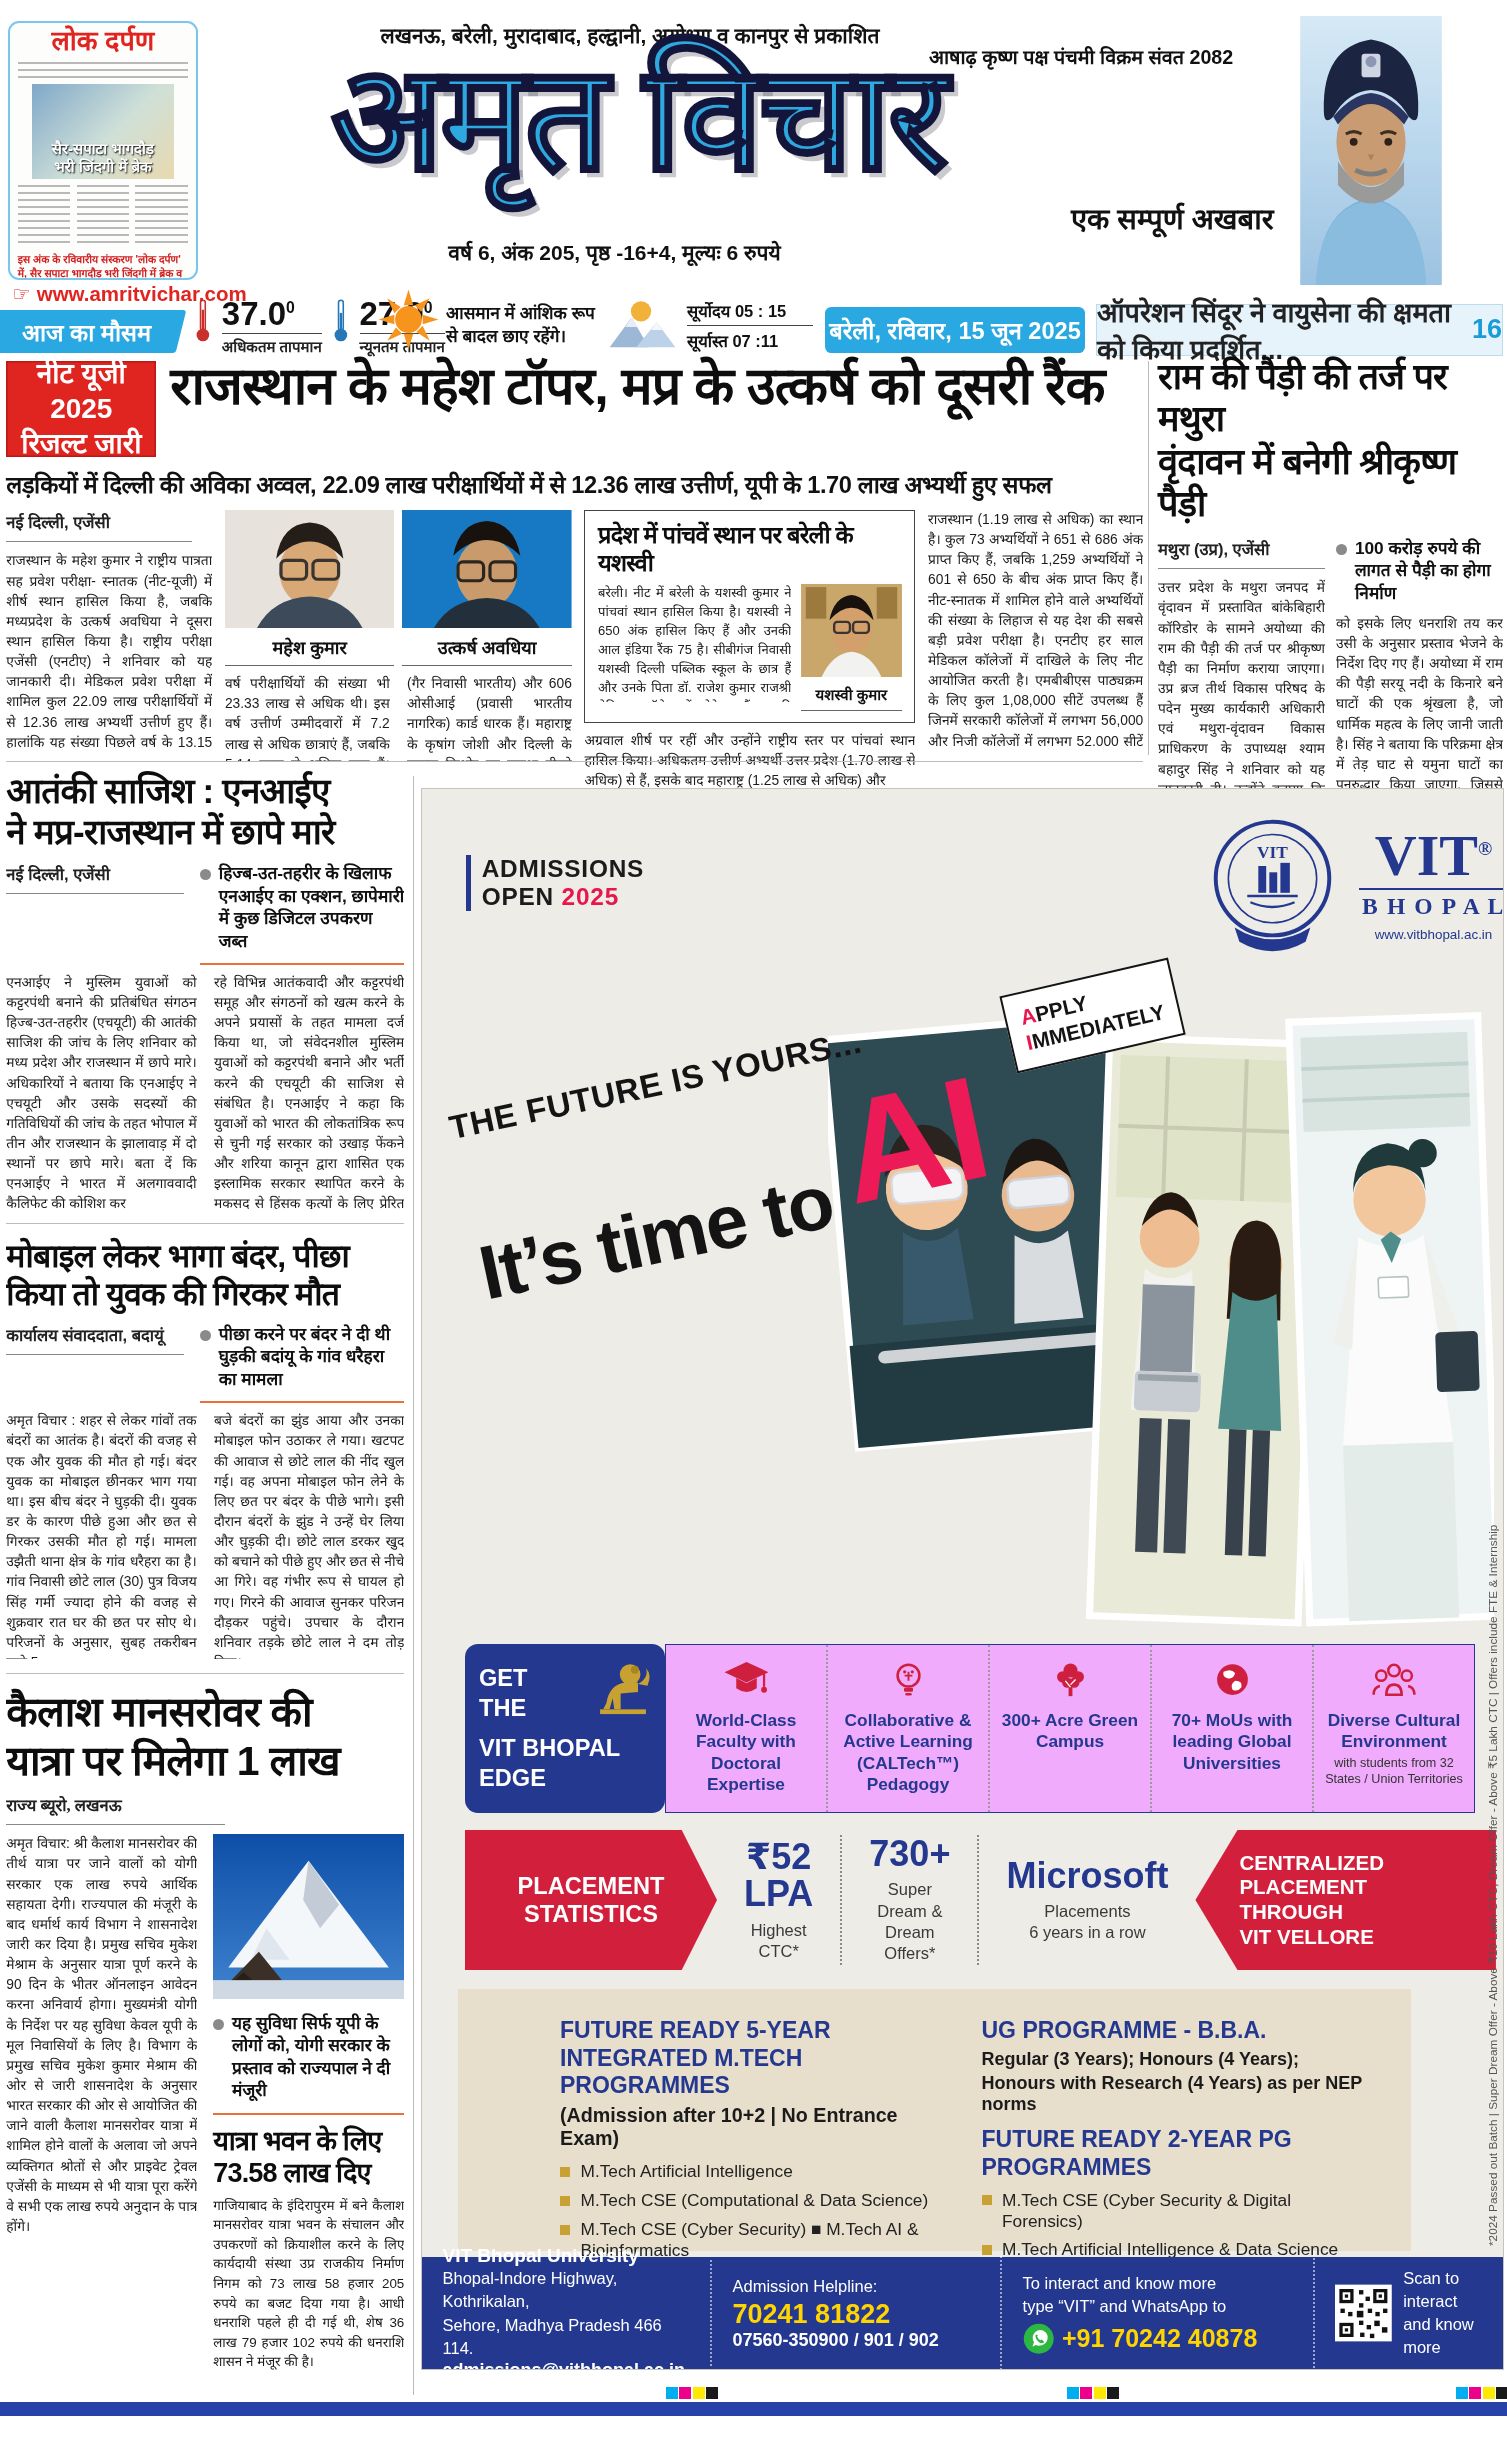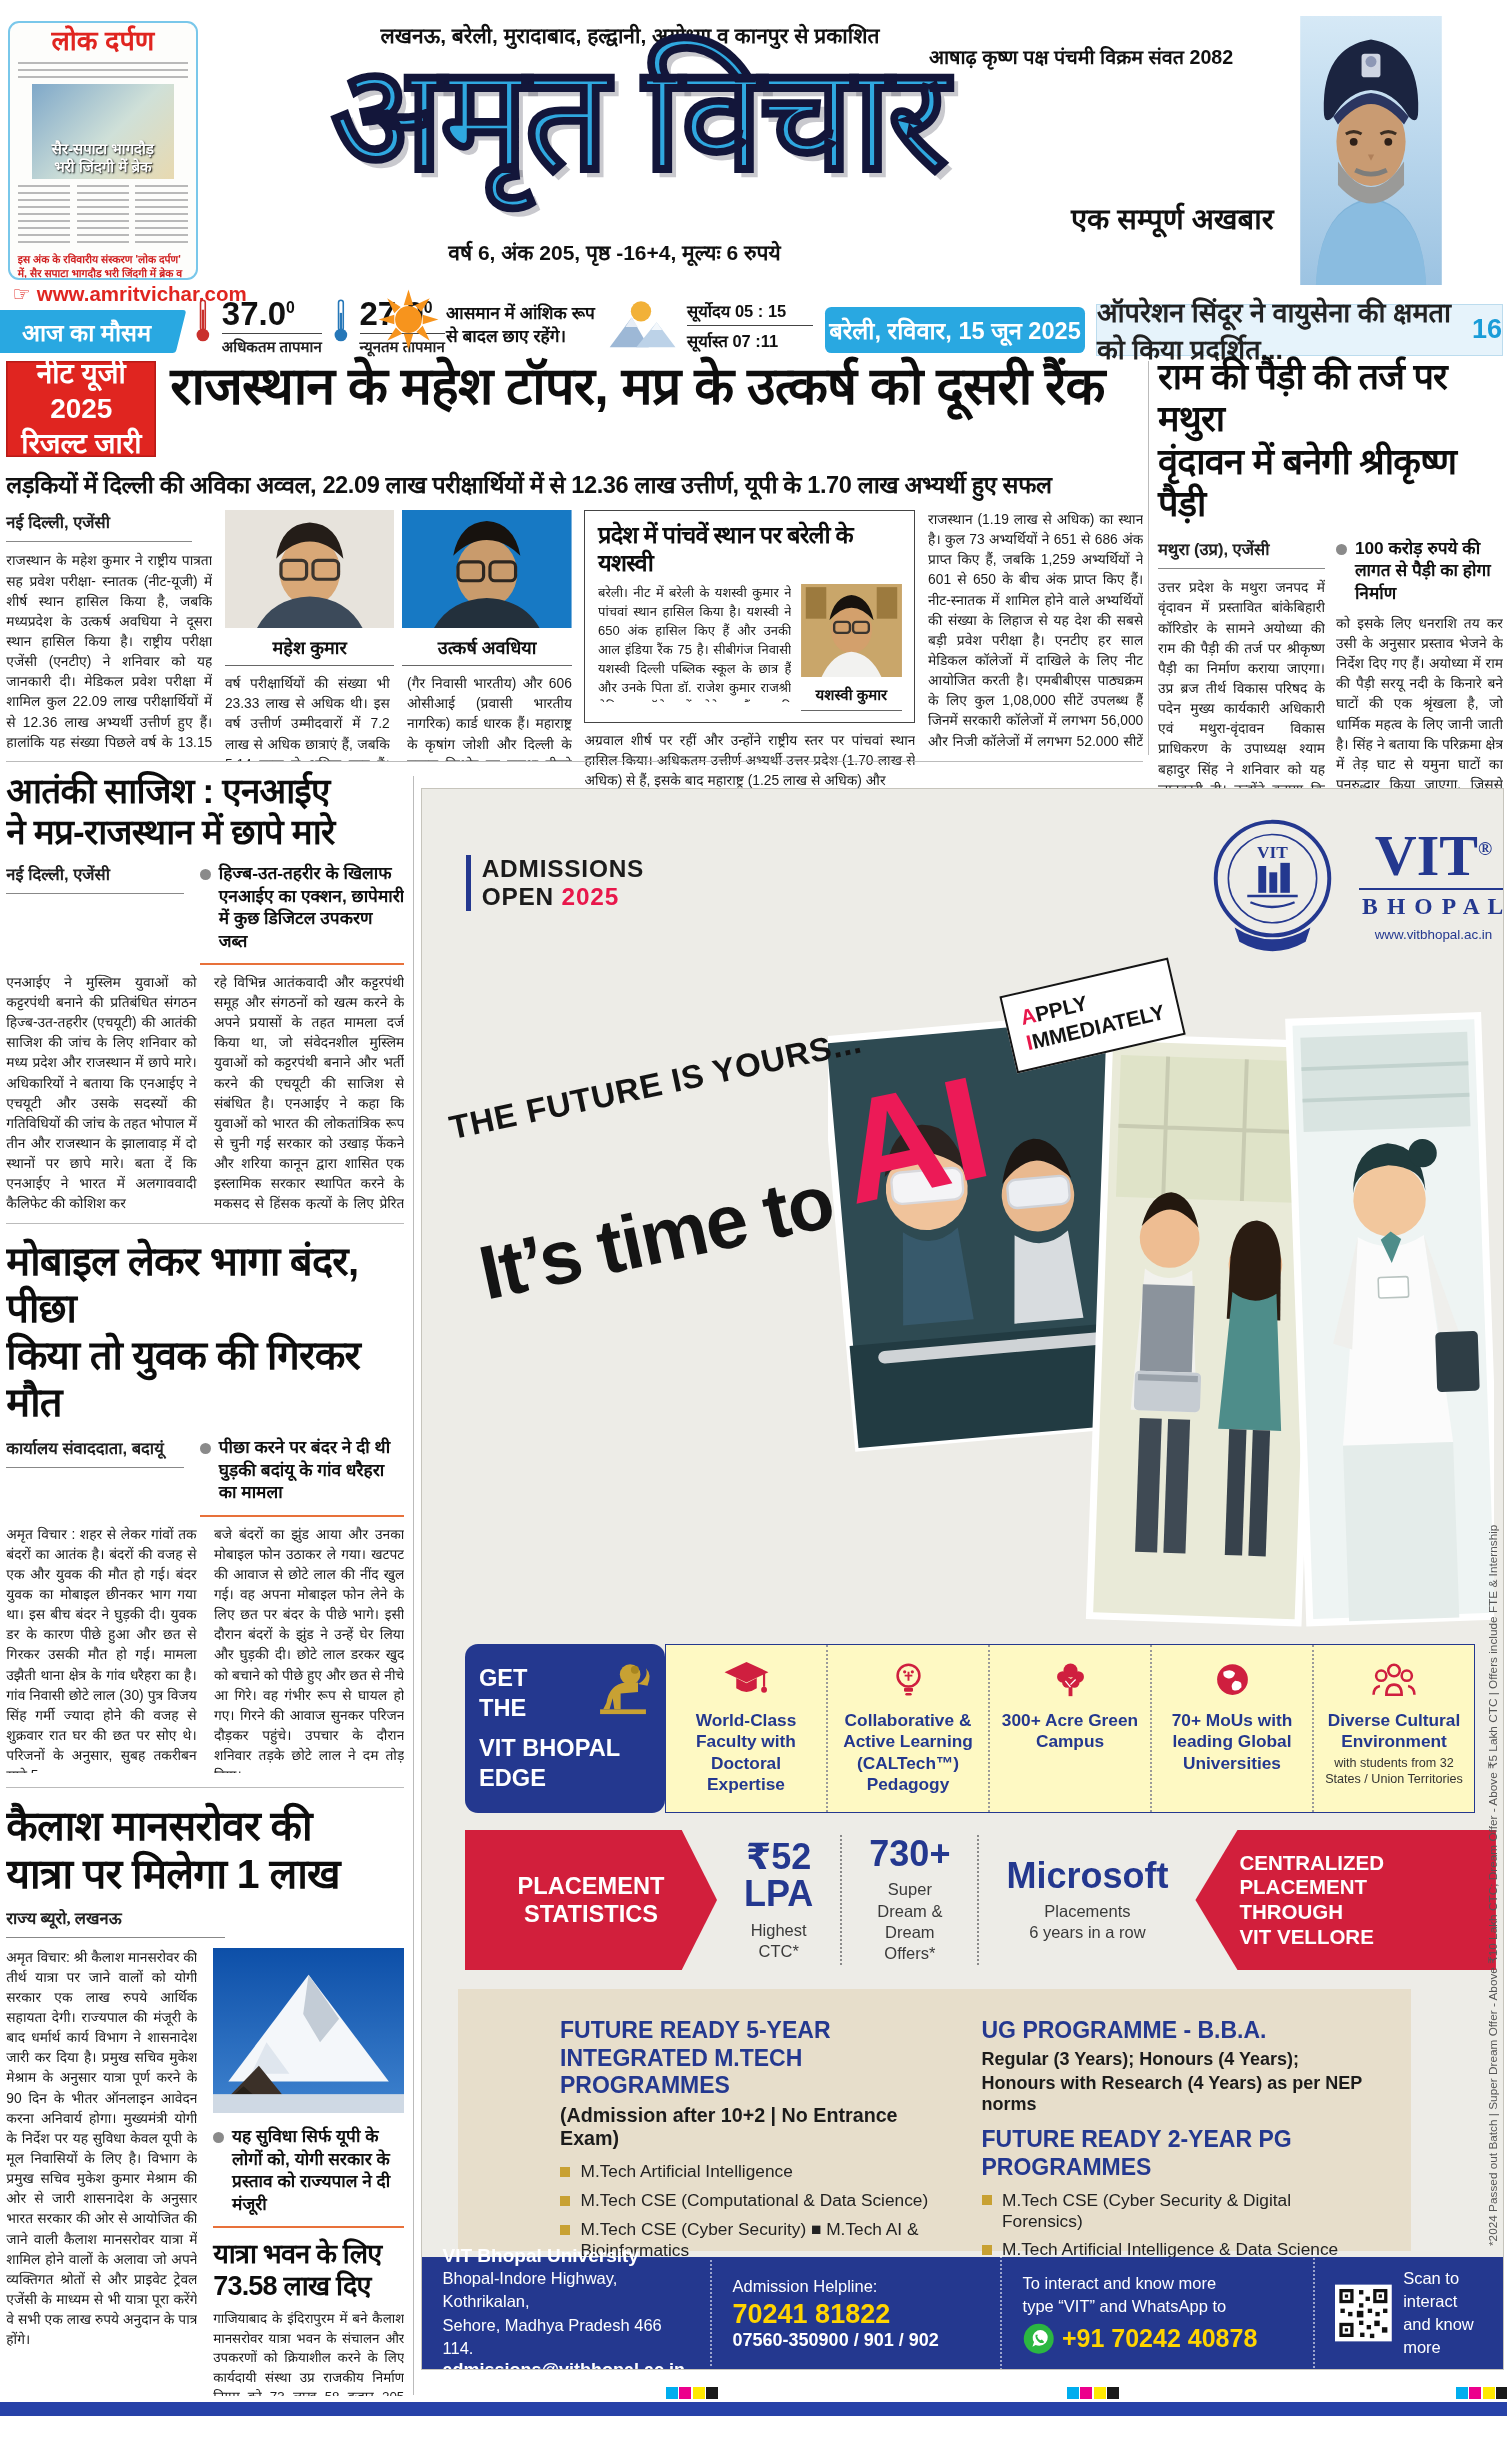--- a/index.html
+++ b/index.html
@@ -54,21 +54,21 @@
   .adm-l1{font-size:24.4px;color:#1b1b1b;letter-spacing:0.8px;font-weight:bold;}
   .adm-open{font-size:24.4px;font-weight:bold;color:#1b1b1b;letter-spacing:0.8px;}
   .adm-open b{color:#e8174b;}
   .vit-word{color:#24388f;font-family:"Liberation Serif",serif;font-weight:bold;}
   .tag1{font-size:33px;font-weight:bold;color:#141414;letter-spacing:0.8px;white-space:nowrap;}
   .tag2{font-size:76px;font-weight:bold;color:#141414;white-space:nowrap;letter-spacing:-1.6px;}
   .tag2 .ai{font-size:146px;color:#ec1a57;letter-spacing:0;}
   .applybox{background:#fff;border:2.4px solid #151515;padding:11px 14px;font-weight:bold;font-size:21px;line-height:1.25;color:#141414;}
   .applybox b{color:#e8174b;}
   .edge-navy{background:#24388f;color:#fff;font-weight:bold;font-size:23.6px;line-height:1.25;padding:14px;}
-  .edge-wrap{background:#fef9c3;border:1.6px solid #24388f;display:flex;}
+  .edge-wrap{background:#f0abfc;border:1.6px solid #24388f;display:flex;}
   .feat{flex:1;display:flex;flex-direction:column;align-items:center;justify-content:flex-start;text-align:center;
         padding:14px 7.9px 7.9px;border-left:2.4px dotted #9a9a9a;}
   .feat:first-child{border-left:none;}
   .feat .ft{color:#24388f;font-weight:bold;font-size:17.3px;line-height:1.25;margin-top:9.5px;}
   .feat .fs{color:#333;font-size:12.6px;line-height:1.25;margin-top:3.2px;}
   .ribbon{background:#d21f3c;color:#fff;font-weight:bold;font-size:23.6px;line-height:1.2;display:flex;flex-direction:column;justify-content:center;padding:0 20.5px;}
   .rib-r{clip-path:polygon(0 0,86% 0,100% 50%,86% 100%,0 100%);align-items:center;}
   .rib-l{clip-path:polygon(14% 0,100% 0,100% 100%,14% 100%,0 50%);padding-left:44px;}
   .stat{display:flex;flex-direction:column;align-items:center;justify-content:center;text-align:center;padding:0 27px;border-left:2.4px dotted #8a8a8a;}
   .stat:first-child{border-left:none;}
@@ -328,21 +328,21 @@
       </div>
       <div class="cols2" style="margin-top:7.9px;">
         <div class="body" style="height:236px;">एनआईए ने मुस्लिम युवाओं को कट्टरपंथी बनाने की प्रतिबंधित संगठन हिज्ब-उत-तहरीर (एचयूटी) की आतंकी साजिश की जांच के लिए शनिवार को मध्य प्रदेश और राजस्थान में छापे मारे। अधिकारियों ने बताया कि एनआईए ने एचयूटी और उसके सदस्यों की गतिविधियों की जांच के तहत भोपाल में तीन और राजस्थान के झालावाड़ में दो स्थानों पर छापे मारे। बता दें कि एनआईए ने भारत में अलगाववादी कैलिफेट की कोशिश कर</div>
         <div class="body" style="height:236px;">रहे विभिन्न आतंकवादी और कट्टरपंथी समूह और संगठनों को खत्म करने के अपने प्रयासों के तहत मामला दर्ज किया था, जो संवेदनशील मुस्लिम युवाओं को कट्टरपंथी बनाने और भर्ती करने की एचयूटी की साजिश से संबंधित है। एनआईए ने कहा कि युवाओं को भारत की लोकतांत्रिक रूप से चुनी गई सरकार को उखाड़ फेंकने और शरिया कानून द्वारा शासित एक इस्लामिक सरकार स्थापित करने के मकसद से हिंसक कृत्यों के लिए प्रेरित किया जा रहा था।</div>
       </div>
     </div>
 
     <div class="hrule" style="margin:14px 0;"></div>
 
     <div>
-      <div class="hl" style="font-size:40px;">
+      <div class="hl" style="font-size:32px;">
         <div>मोबाइल लेकर भागा बंदर, पीछा</div>
           <div>किया तो युवक की गिरकर मौत</div>
       </div>
       <div style="display:flex;gap:15.8px;margin-top:9.5px;">
         <div style="flex:1;">
           <div class="byline brule">कार्यालय संवाददाता, बदायूं</div>
         </div>
         <div style="flex:1.15;">
           <div class="bullet orange-ul">
             <span class="dot"></span>

